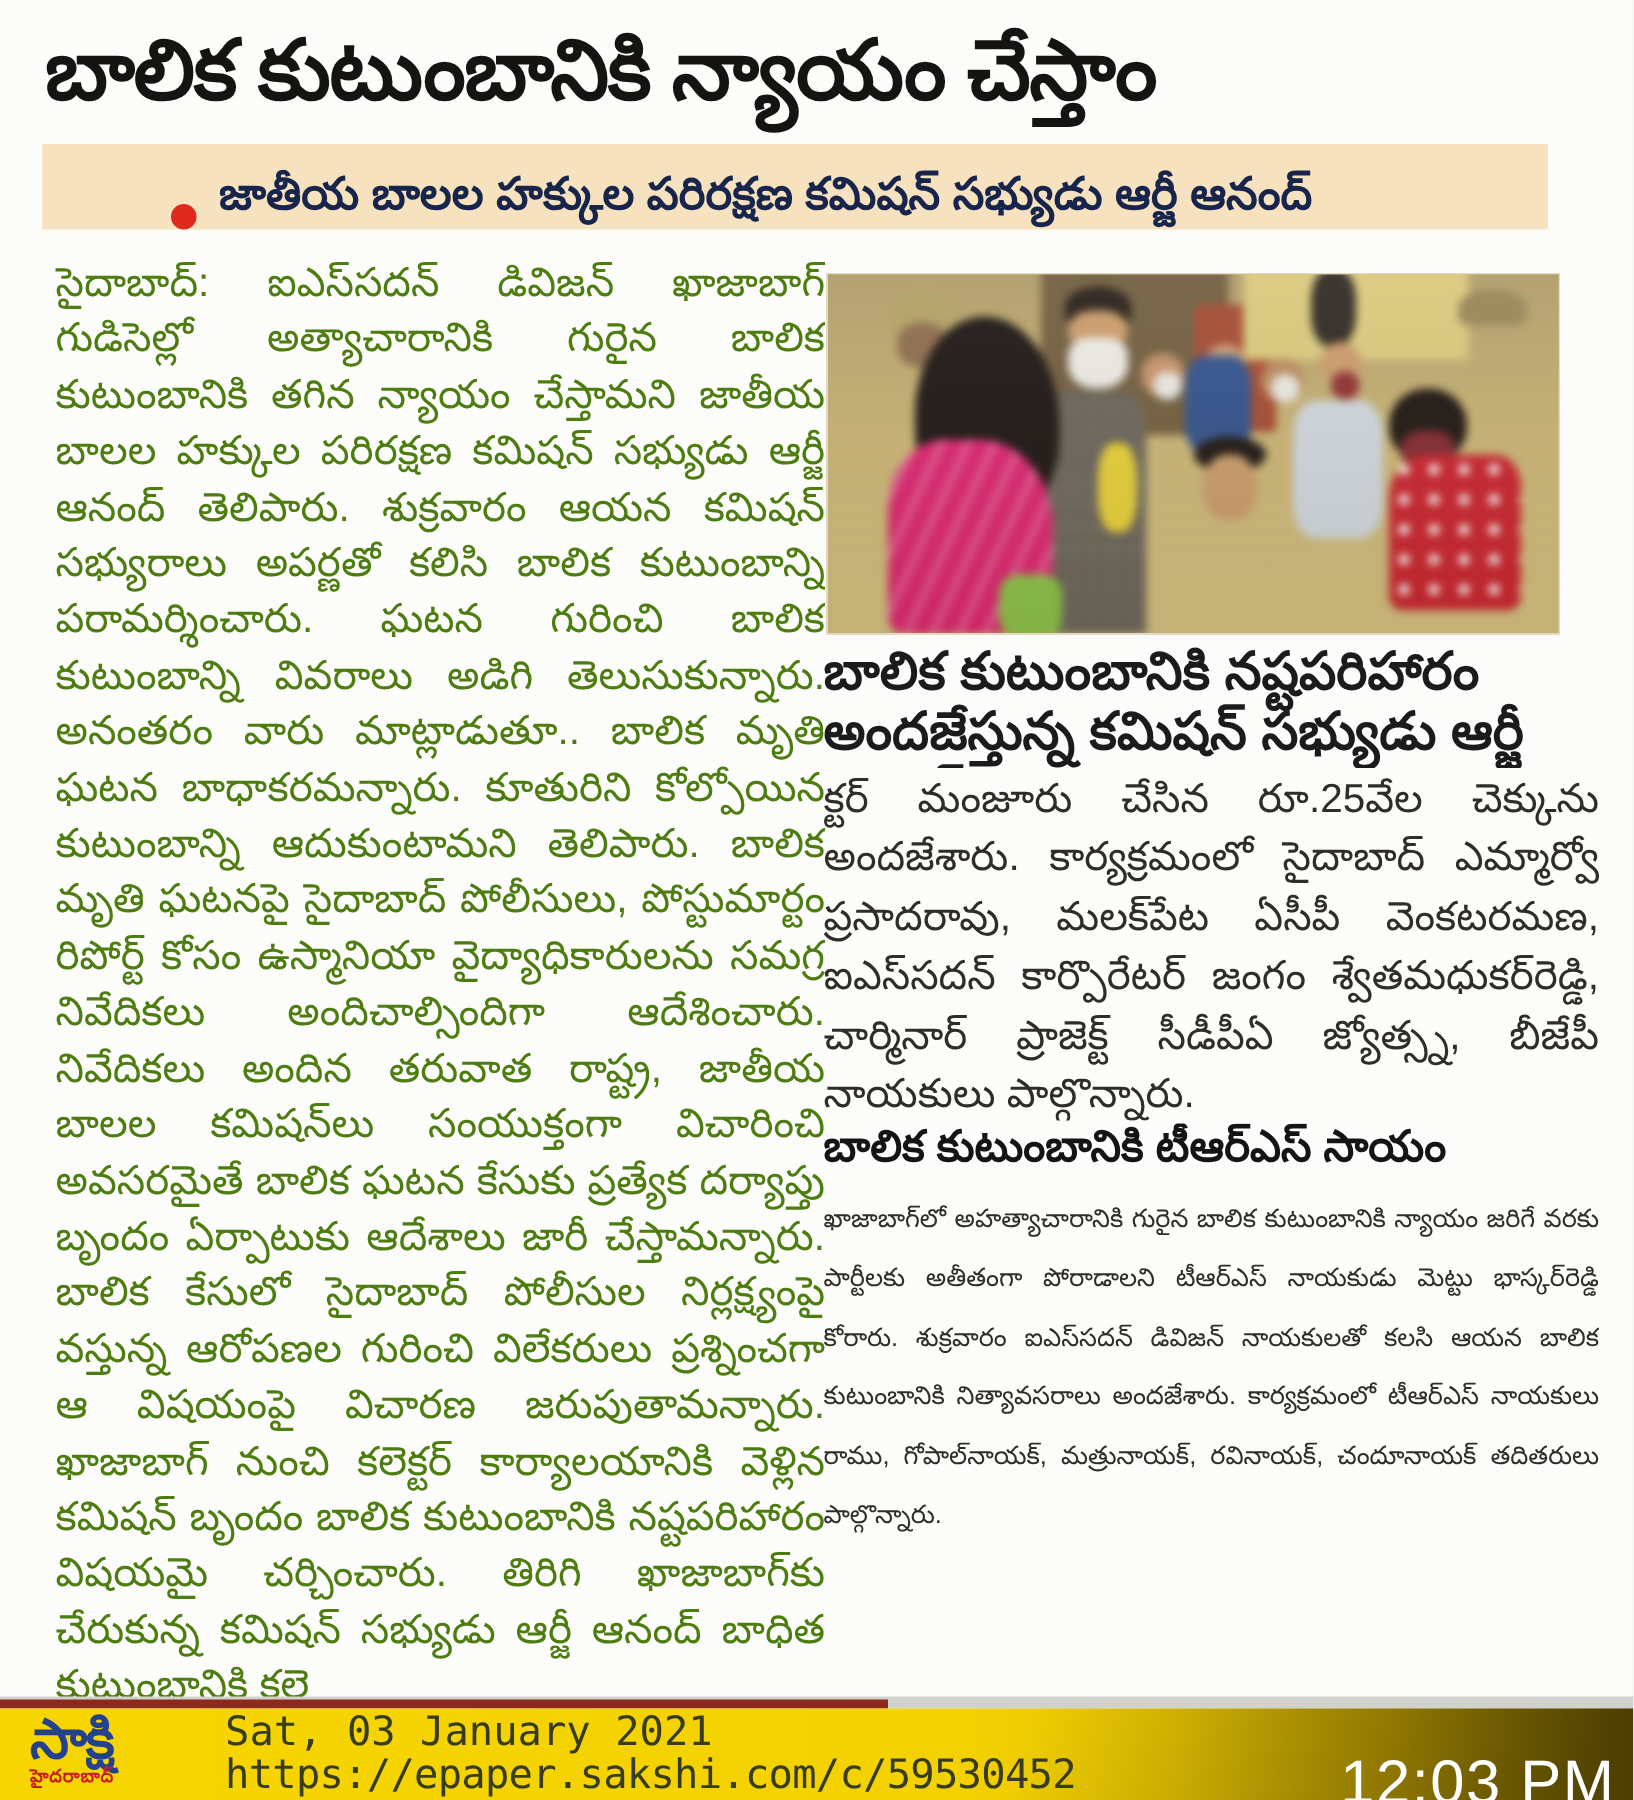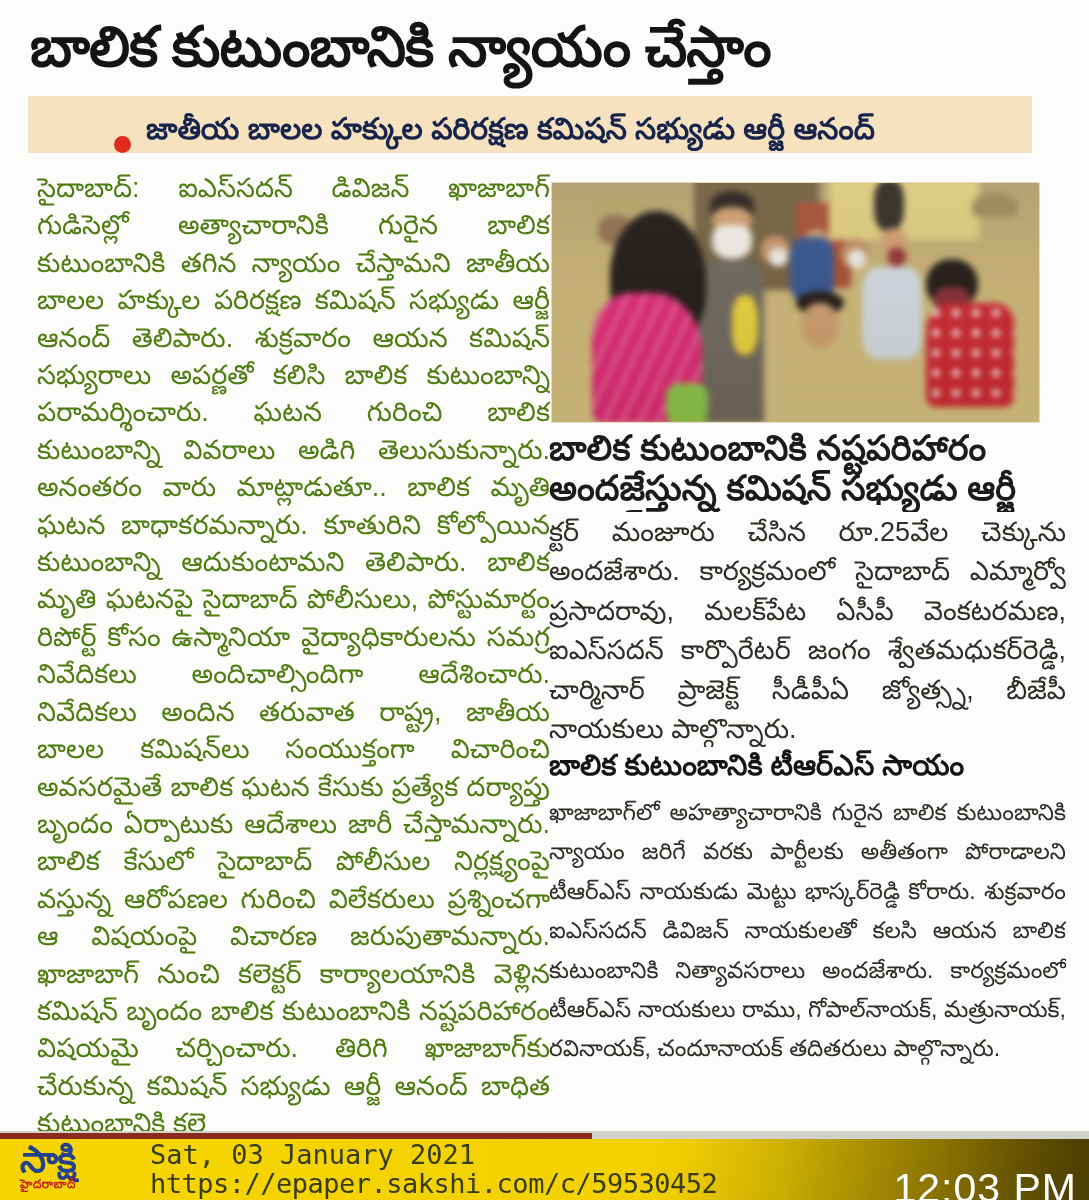--- a/index.html
+++ b/index.html
@@ -18,21 +18,21 @@
   .subbar .subtext{margin-left:15px;font-size:30px;font-weight:bold;color:#17254c;white-space:nowrap;overflow:hidden;}
 
   
   .col-left{position:absolute;left:25px;top:170px;width:513px;height:973px;
     font-size:27px;line-height:37.4px;text-align:justify;color:#4d7c0f;overflow:hidden;margin-left:12px;}
   .col-right-p1{position:absolute;left:549px;top:513px;width:517px;height:234px;
     font-size:27px;line-height:39.4px;text-align:justify;color:#2f2c29;overflow:hidden;}
   .right-subhead{position:absolute;left:549px;top:749px;width:517px;height:42px;
     font-size:29px;font-weight:bold;color:#141414;white-space:nowrap;overflow:hidden;}
   .col-right-p2{position:absolute;left:549px;top:793px;width:517px;height:347px;
-    font-size:23px;line-height:39.4px;text-align:justify;color:#2f2c29;overflow:hidden;}
+    font-size:17px;line-height:39.4px;text-align:justify;color:#2f2c29;overflow:hidden;}
 
   
   .photo{position:absolute;left:551px;top:182px;width:487px;height:239px;
     background:#c9b677;border:1px solid #e3dac6;overflow:hidden;}
   .photo .blobs{position:absolute;inset:-8px;filter:blur(3px) saturate(1.05);}
   .photo .b{position:absolute;}
   .wall{left:0;top:0;width:503px;height:255px;background:linear-gradient(to bottom,#ab9868 0%,#c7b377 45%,#d3c186 100%);}
   .door-dark{left:150px;top:0;width:125px;height:115px;background:#6e5c3e;border-radius:6px;}
   .door-red{left:252px;top:28px;width:55px;height:85px;background:#a04a32;border-radius:4px;}
   .wall-y{left:285px;top:0;width:150px;height:65px;background:#d9c87e;}

